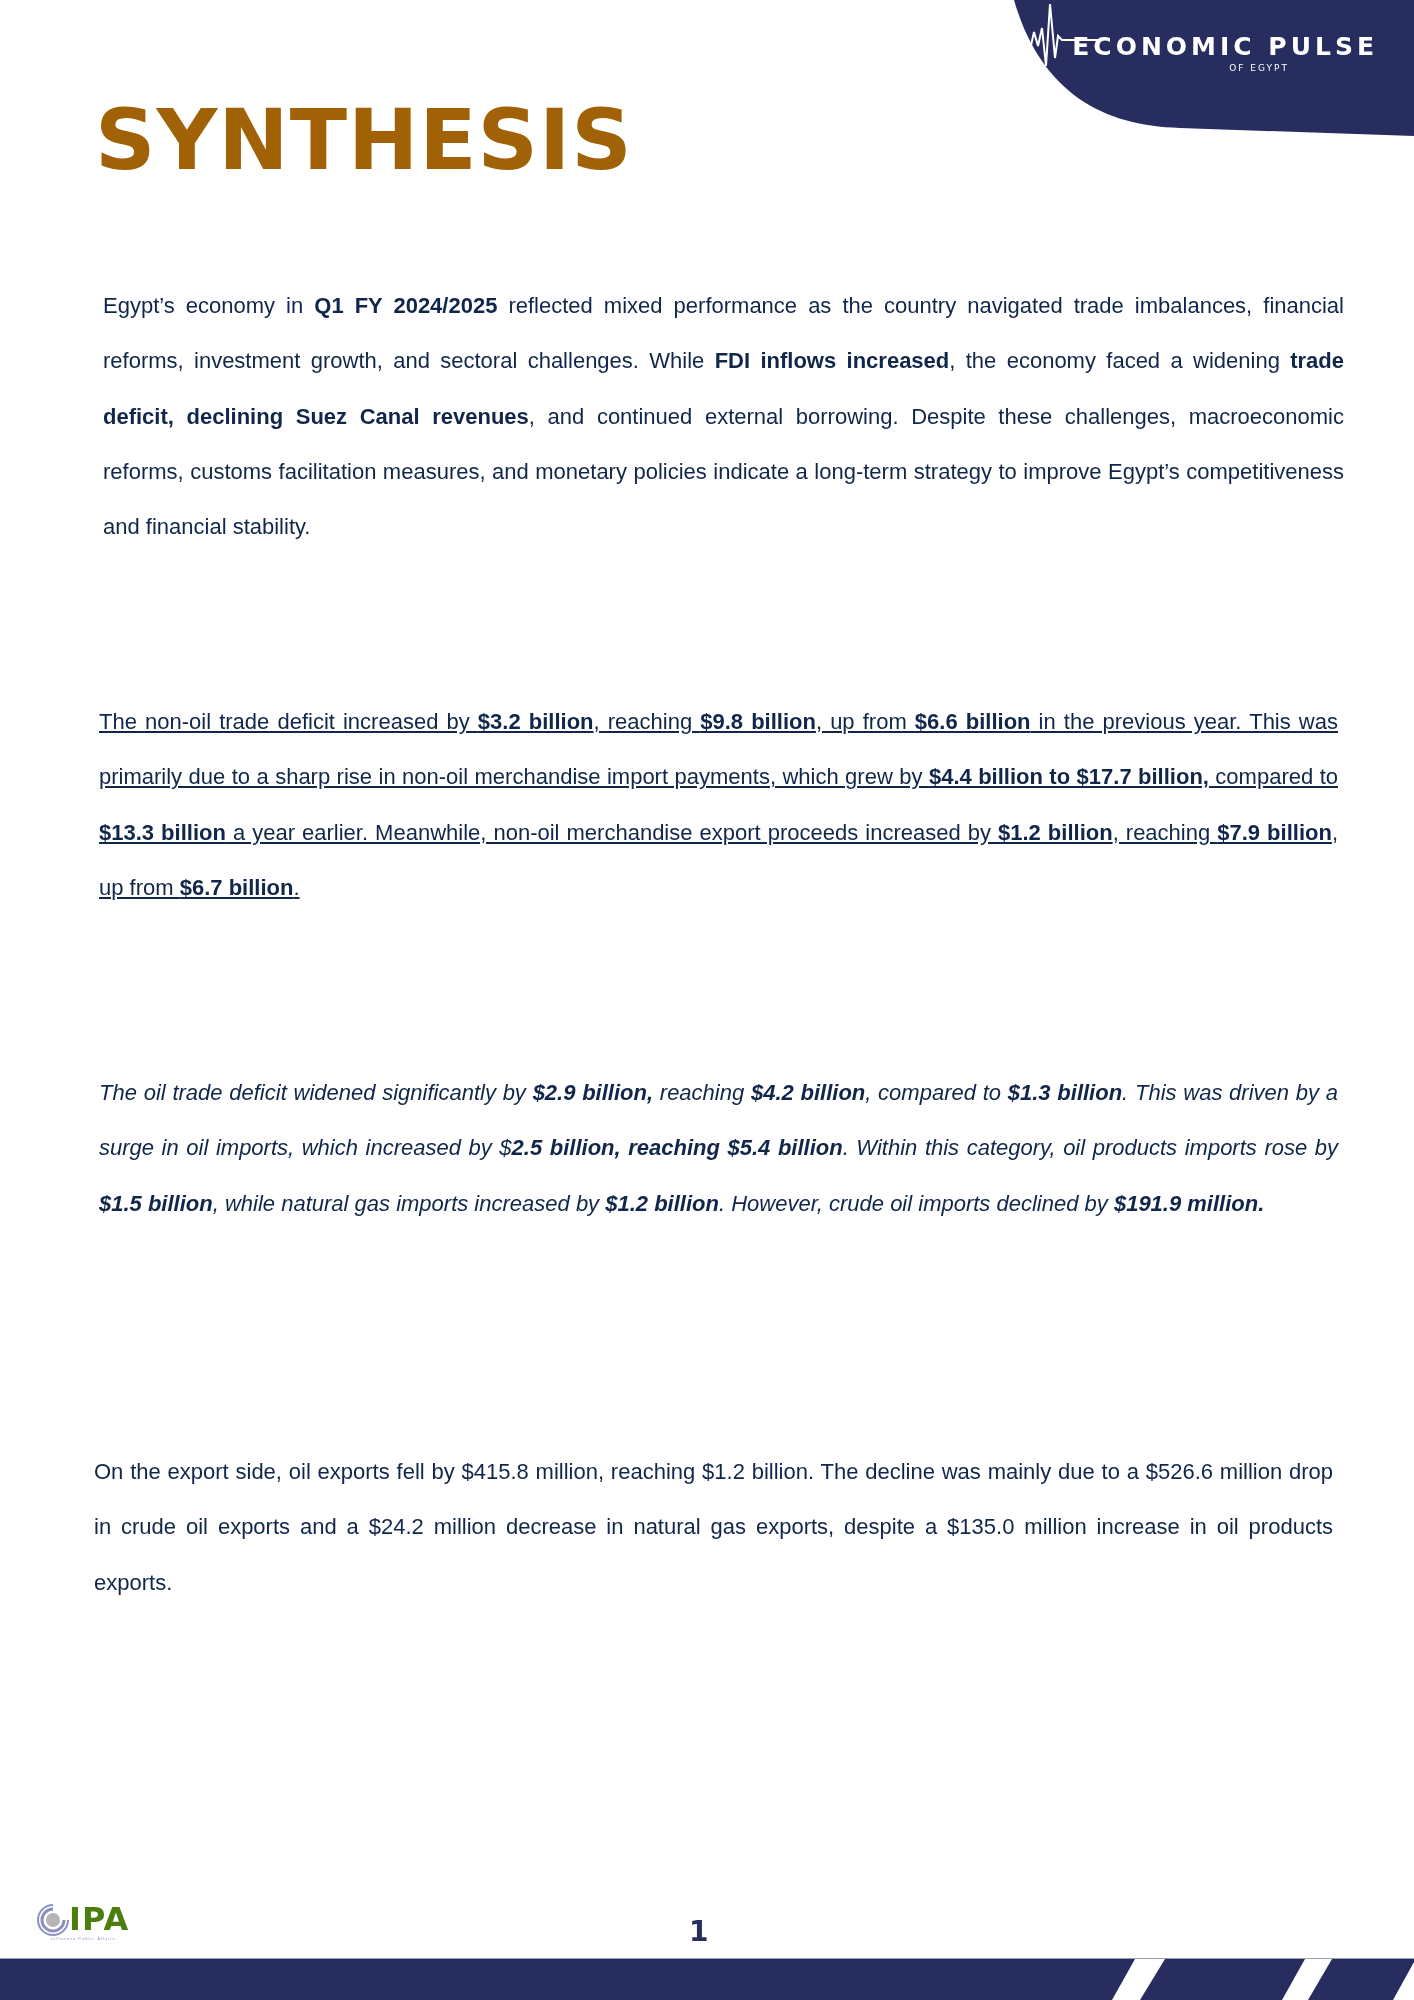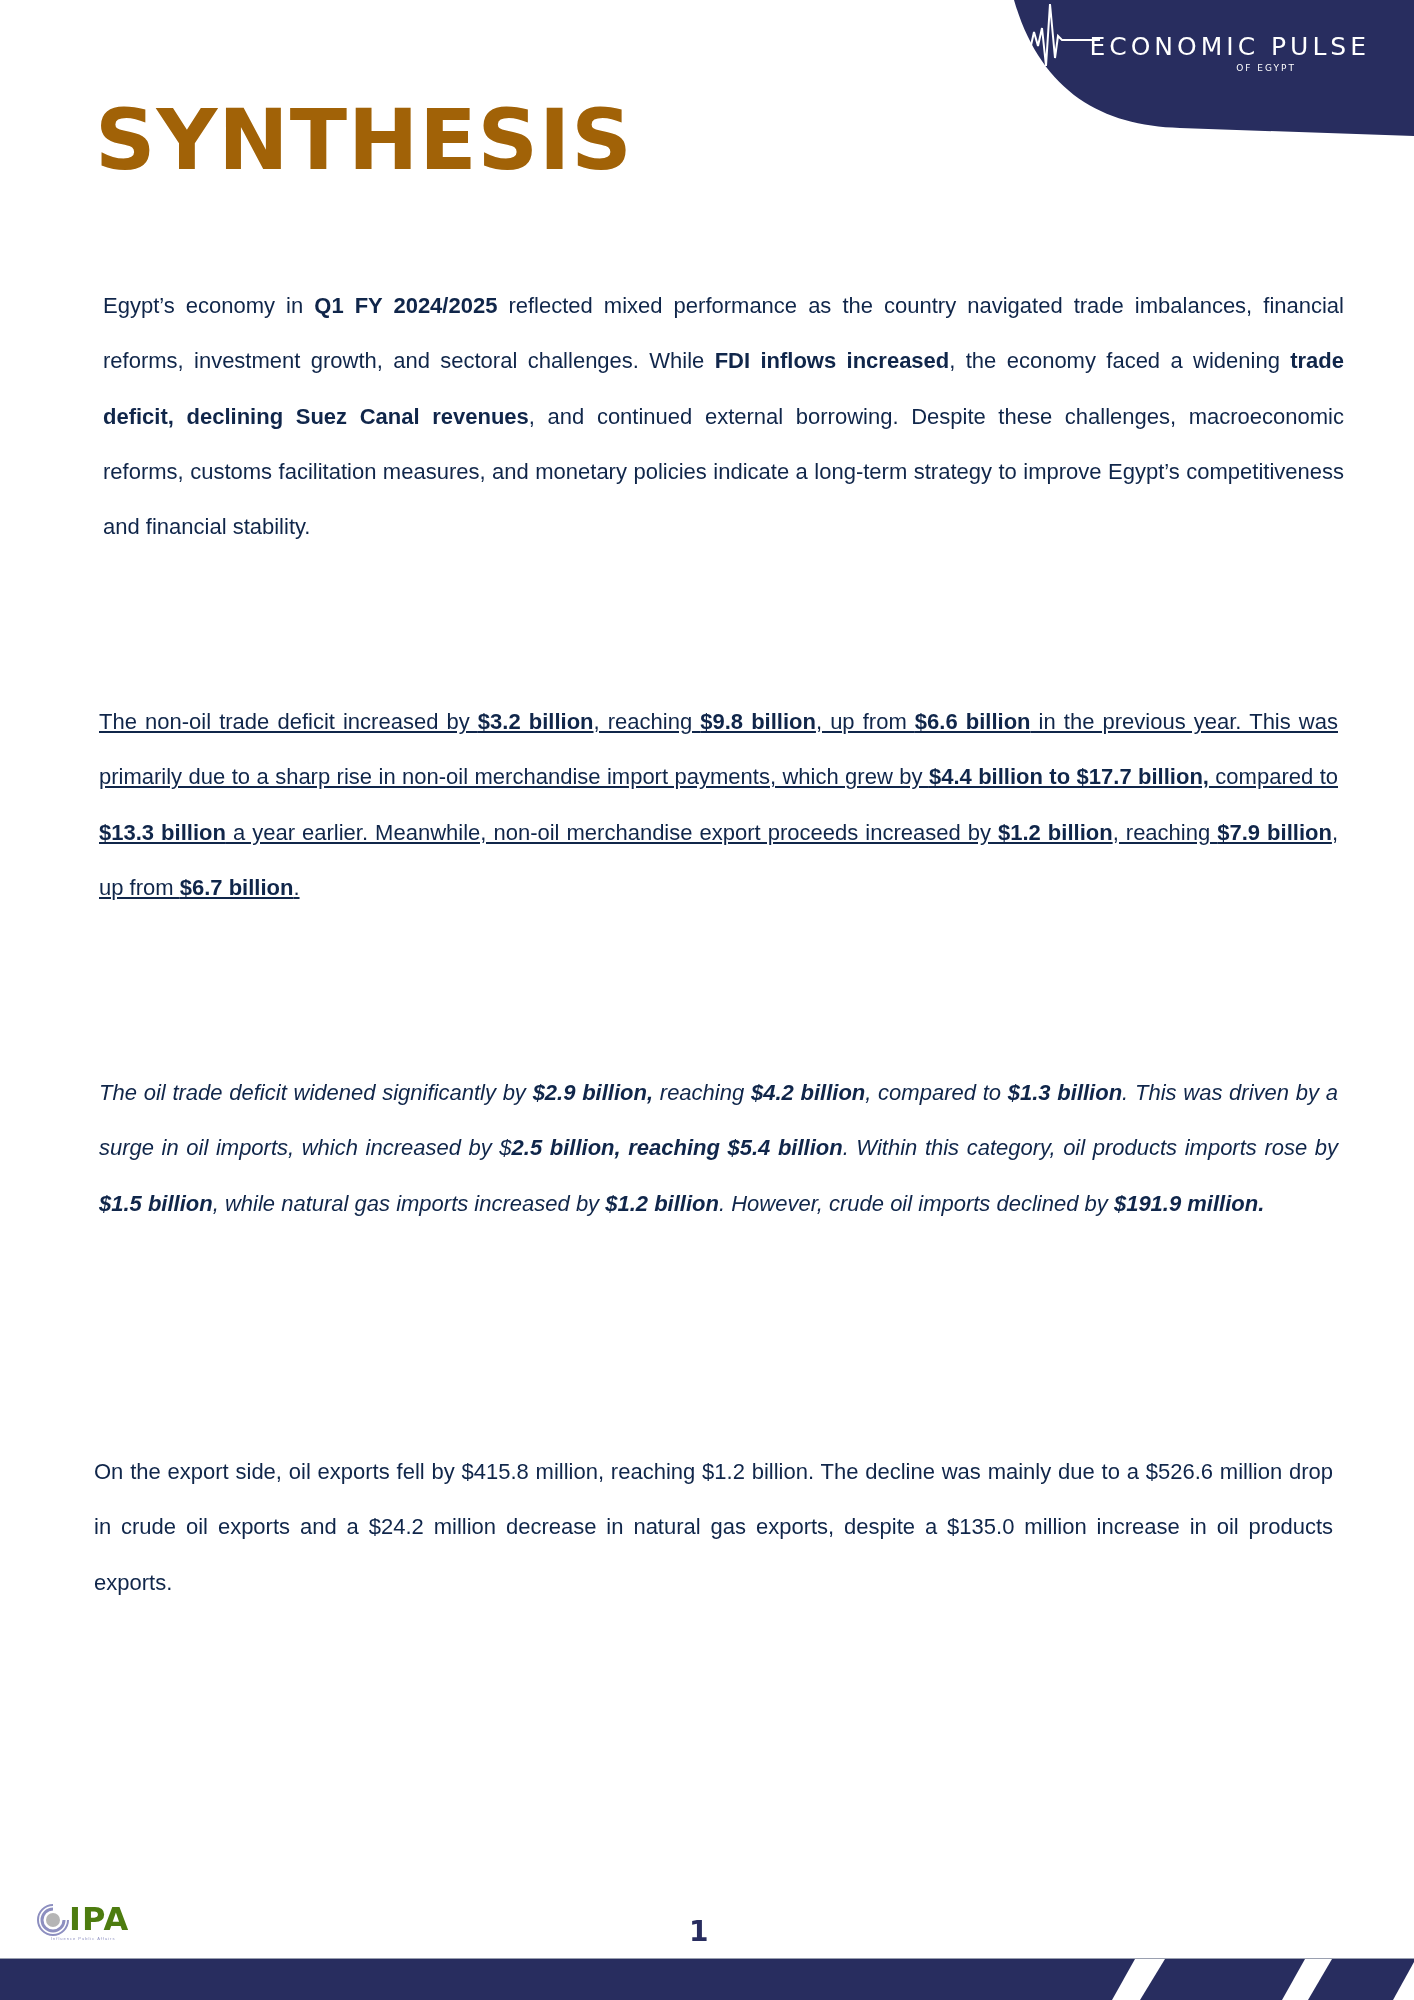--- a/index.html
+++ b/index.html
@@ -6,26 +6,26 @@
   body {
     width: 1414px; height: 2000px; position: relative; overflow: hidden;
     background: #ffffff;
     font-family: "Liberation Sans", sans-serif;
   }
   .corner-banner {
     position: absolute; top: 0; right: 0; width: 414px; height: 136px;
   }
   .corner-banner svg { position: absolute; top: 0; left: 0; }
   .brand-title {
-    position: absolute; right: 44px; top: 32px;
-    color: #ffffff; font-family: "DejaVu Sans", sans-serif; font-weight: 400;
+    position: absolute; right: 36px; top: 32px;
+    color: #ffffff; font-family: "DejaVu Sans", sans-serif; font-weight: 700;
     font-size: 25px; letter-spacing: 4px; white-space: nowrap;
   }
   .brand-sub {
-    position: absolute; right: 118px; top: 63px;
+    position: absolute; right: 125px; top: 63px;
     color: #ffffff; font-family: "DejaVu Sans", sans-serif;
     font-size: 9px; letter-spacing: 2px;
   }
   .pulse-icon { position: absolute; right: 0; top: 64px; }
 
   .page-title {
     position: absolute; left: 95px; top: 98px; margin: 0;
     font-family: "DejaVu Sans", sans-serif; font-weight: bold;
     font-size: 84px; letter-spacing: 1px; color: #a16207; line-height: 1;
   }

